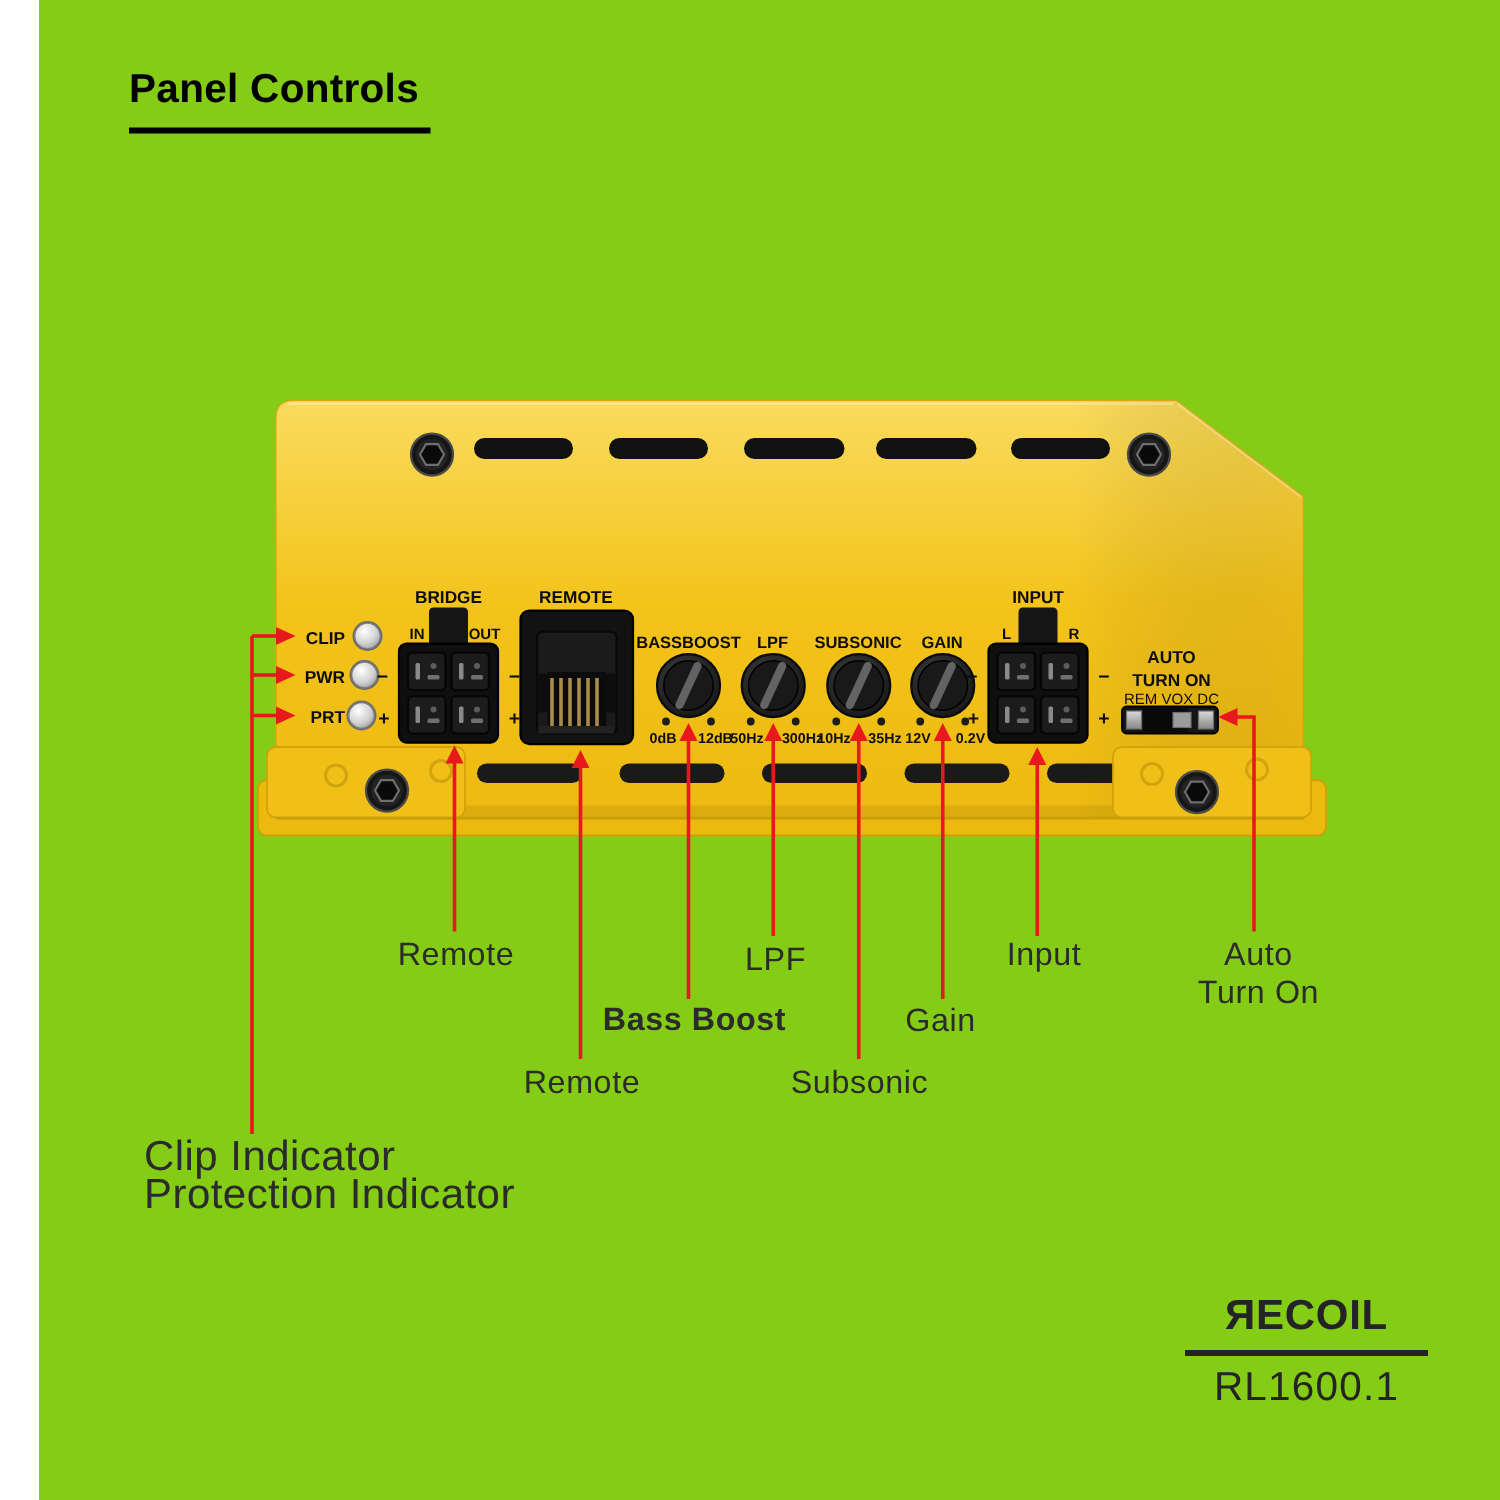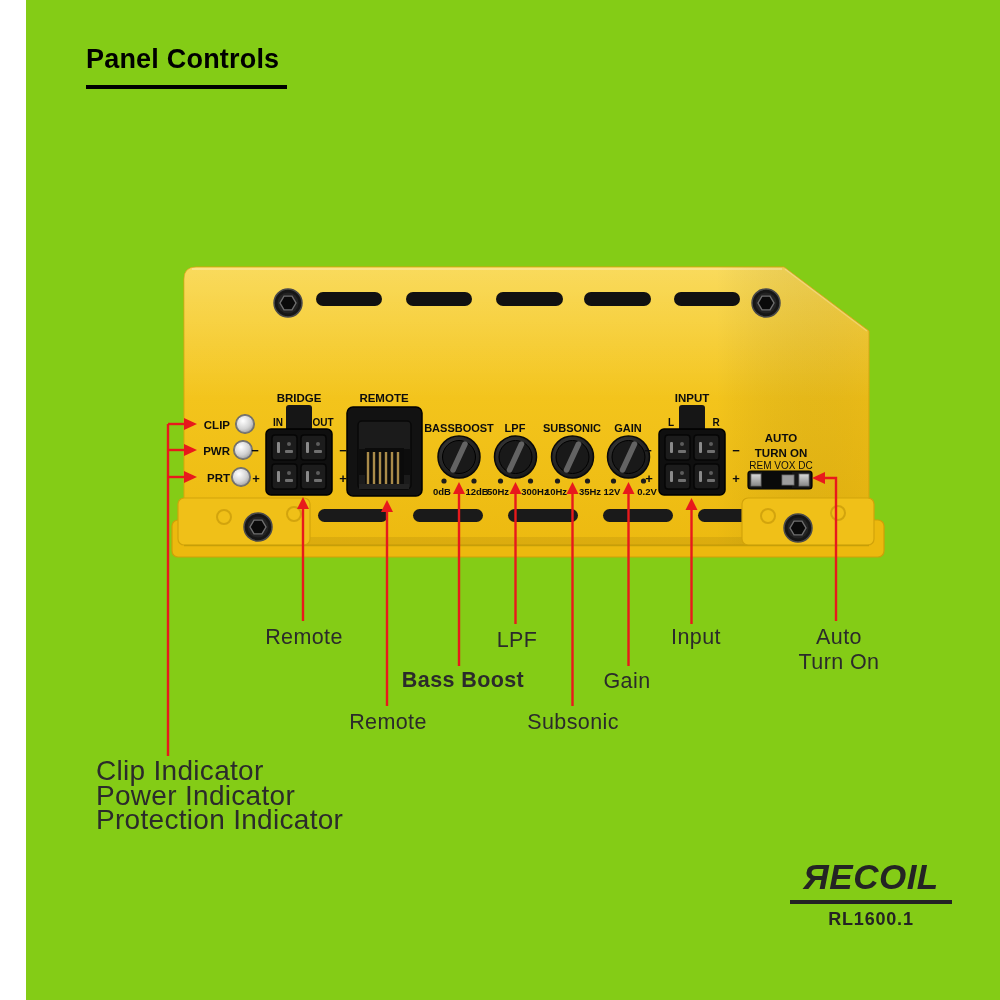--- a/index.html
+++ b/index.html
@@ -7,23 +7,23 @@
            font-family:"Liberation Sans", sans-serif;margin-left:26px; }
   .title { position:absolute; left:60px; top:44px; font-size:27px; font-weight:800; color:#000;
            letter-spacing:.2px; border-bottom:4px solid #000; padding:0 8px 10px 0; white-space:nowrap; }
   .diagram-svg { position:absolute; left:0; top:0; }
   .callout { position:absolute; transform:translate(-50%,-50%); font-size:21.5px; color:#2b2b2b;
              letter-spacing:.4px; white-space:nowrap; }
   .callout.multi { text-align:center; line-height:24.5px; }
   .indicator-list { position:absolute; left:70px; top:759px; font-size:28px; color:#2b2b2b;
                     letter-spacing:.3px; line-height:24.5px; }
   .branding { position:absolute; left:762px; top:858px; width:166px; text-align:center; color:#242424; }
-  .branding .logo { font-size:35px; font-weight:800; letter-spacing:.5px; line-height:38px;font-style:italic; }
+  .branding .logo { font-size:28px; font-weight:800; letter-spacing:.5px; line-height:38px; }
   .branding .divider { height:3.5px; background:#242424; margin:4px 2px 5px; }
-  .branding .model { font-size:18px; font-weight:700; letter-spacing:.8px; }
+  .branding .model { font-size:27px; font-weight:400; letter-spacing:.8px; }
   text { font-family:"Liberation Sans", sans-serif; fill:#0d0d0d; }
   .panel-lbl { font-weight:700; }
   .panel-sub { font-weight:400; }
 </style>
 </head>
 <body>
 
 <div class="stage">
 
   <div class="title">Panel Controls</div>
@@ -264,21 +264,20 @@
     <div>Auto</div>
     <div>Turn On</div>
   </div>
   <div class="callout" style="left:437px; top:680px;font-weight:bold;">Bass Boost</div>
   <div class="callout" style="left:601px; top:681px;">Gain</div>
   <div class="callout" style="left:362px; top:722px;">Remote</div>
   <div class="callout" style="left:547px; top:722px;">Subsonic</div>
 
   <div class="indicator-list">
     <div>Clip Indicator</div>
-    <div>Power Indicator</div>
     <div>Protection Indicator</div>
   </div>
 
   <div class="branding">
     <div class="logo">ЯECOIL</div>
     <div class="divider"></div>
     <div class="model">RL1600.1</div>
   </div>
 
 </div>

